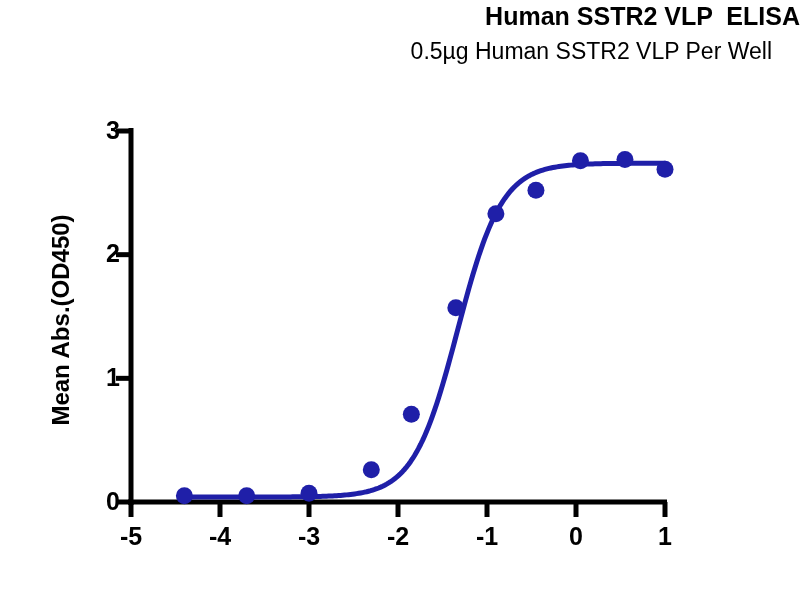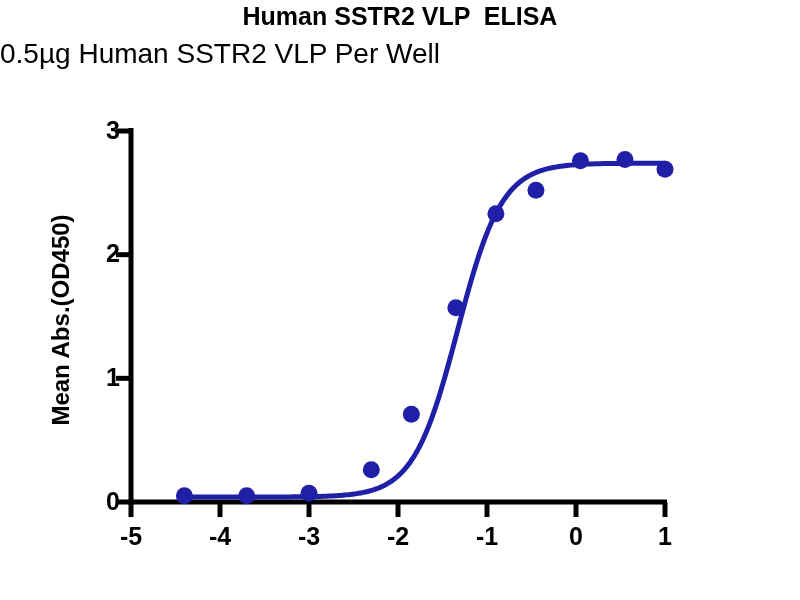--- a/index.html
+++ b/index.html
@@ -20,33 +20,33 @@
     left: 0;
     top: 0;
     width: 800px;
     height: 600px;
   }
   .chart-title {
     position: absolute;
     left: 0;
     top: 2px;
     width: 800px;
-    text-align: center;
+    text-align: right;
     font-size: 25px;
     font-weight: bold;
     letter-spacing: 0px;
     white-space: pre;
   }
   .chart-subtitle {
     position: absolute;
     left: 0;
     top: 38px;
     width: 772px;
-    text-align: left;
-    font-size: 28px;
+    text-align: right;
+    font-size: 23px;
     font-weight: normal;
     white-space: pre;
   }
   .y-axis-label-wrap {
     position: absolute;
     left: 44px;
     top: 130px;
     width: 34px;
     height: 380px;
   }

